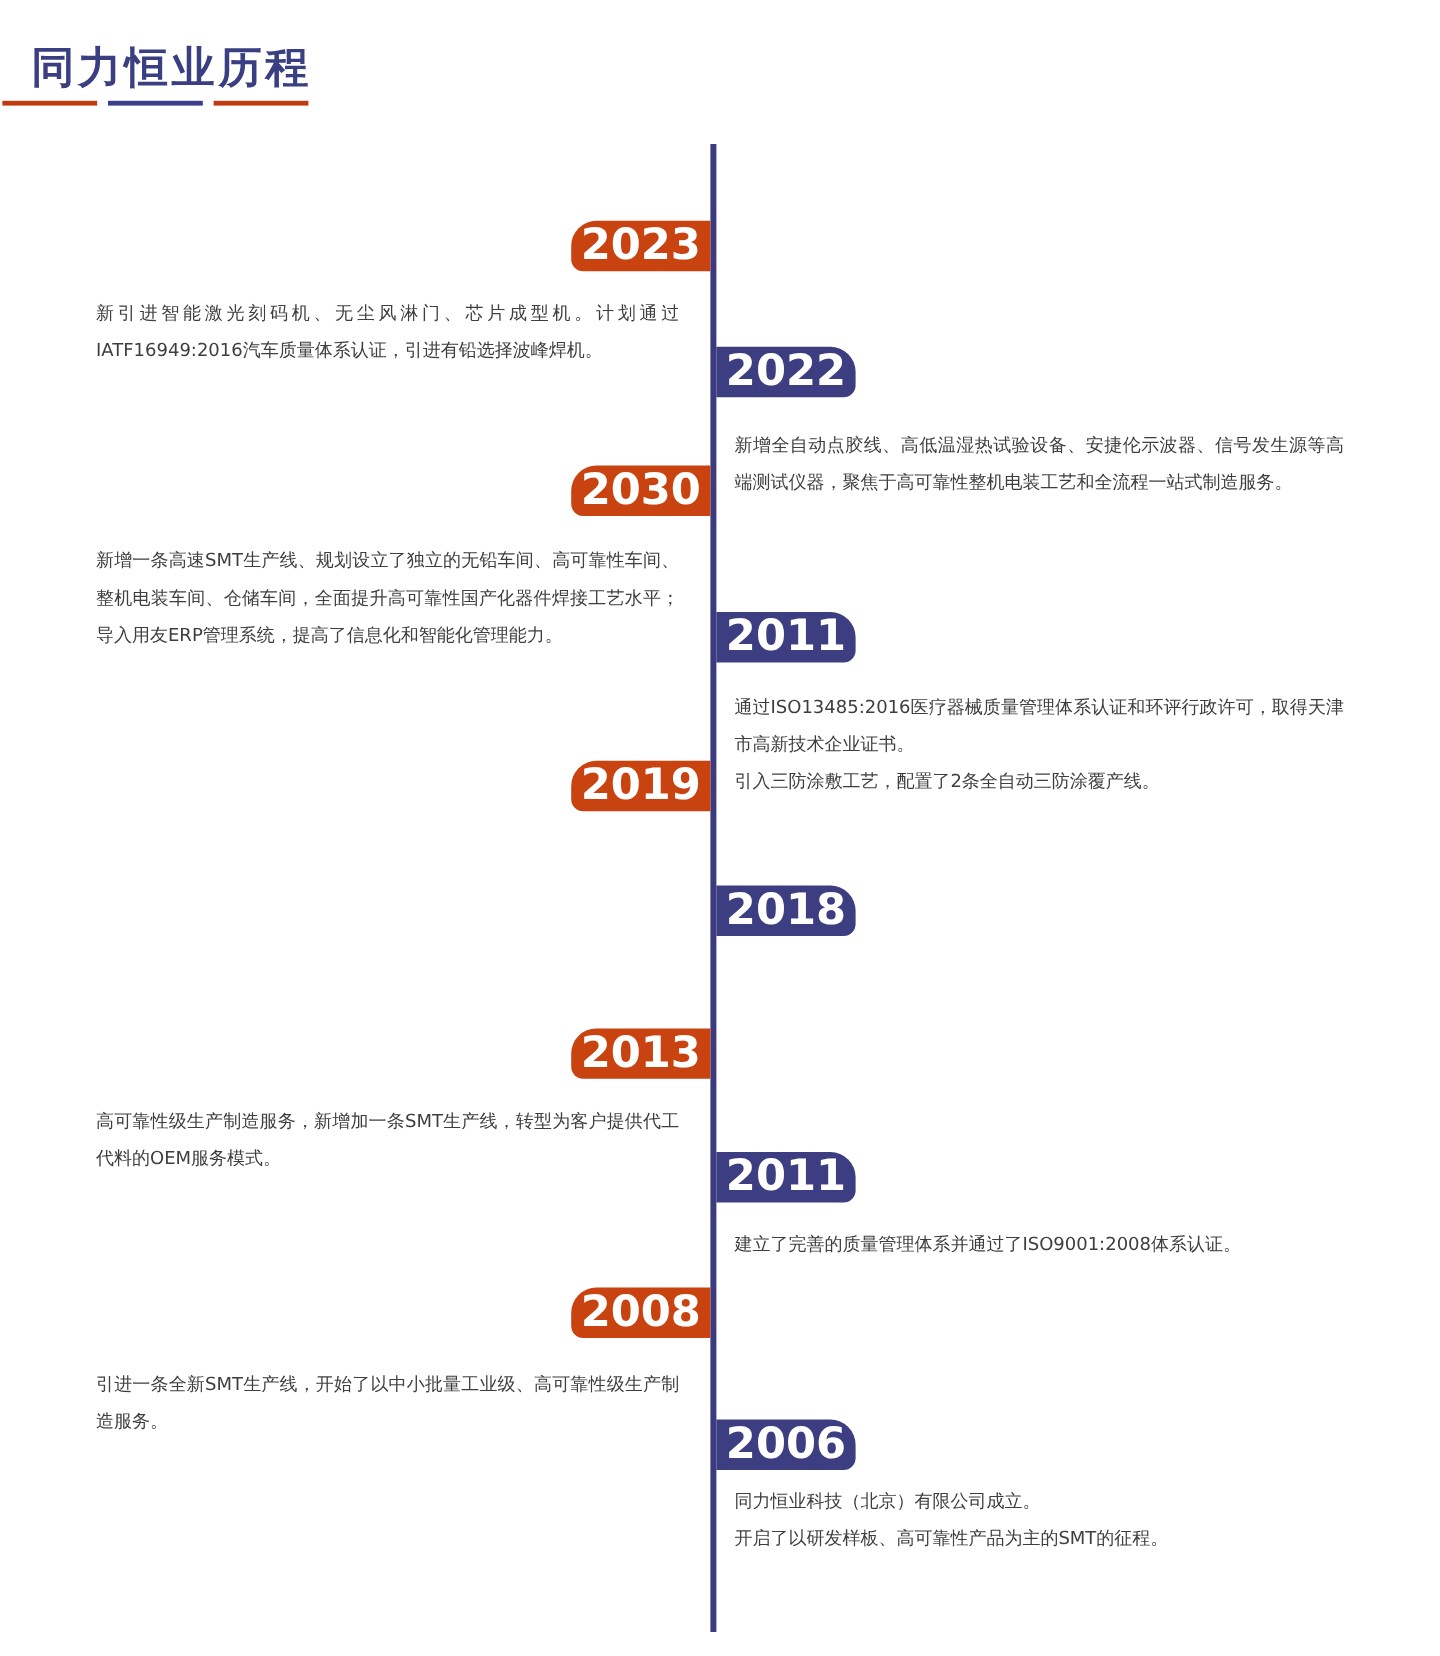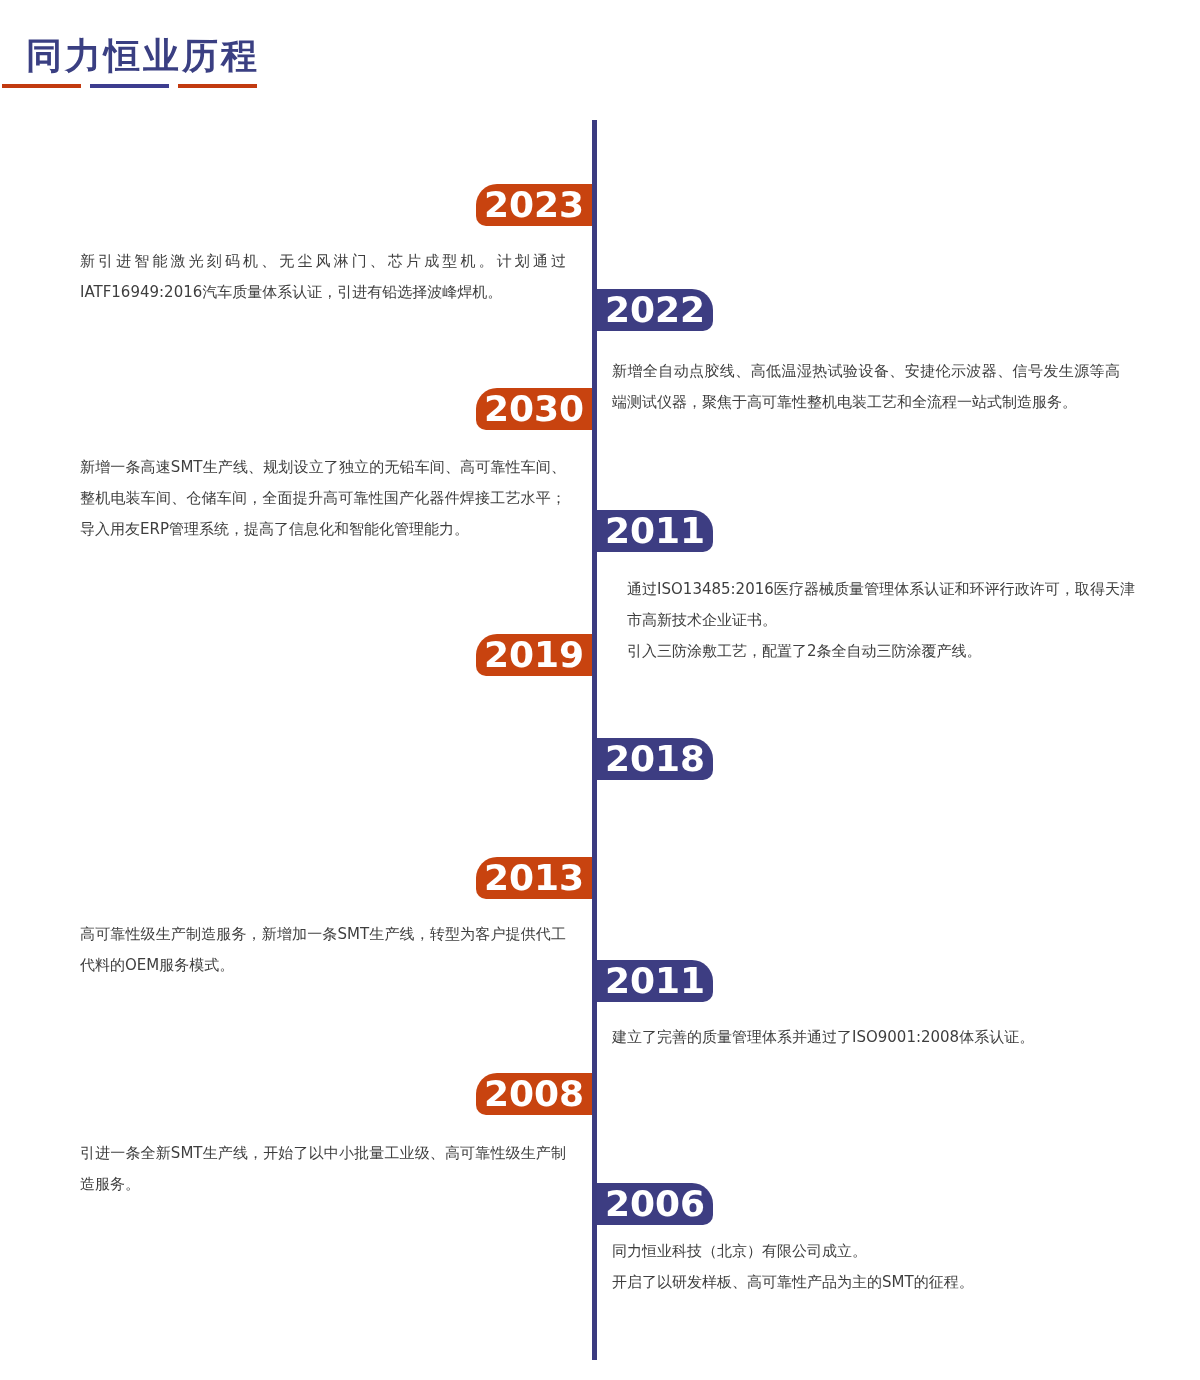--- a/index.html
+++ b/index.html
@@ -65,21 +65,21 @@
   <div class="badge orange" style="top:184px;">2023</div>
   <p class="desc left-col" style="top:246px;">新引进智能激光刻码机、无尘风淋门、芯片成型机。计划通过IATF16949:2016汽车质量体系认证，引进有铅选择波峰焊机。</p>
 
   <div class="badge purple" style="top:289px;">2022</div>
   <p class="desc right-col" style="top:356px;">新增全自动点胶线、高低温湿热试验设备、安捷伦示波器、信号发生源等高端测试仪器，聚焦于高可靠性整机电装工艺和全流程一站式制造服务。</p>
 
   <div class="badge orange" style="top:388px;">2030</div>
   <p class="desc left-col" style="top:452px;">新增一条高速SMT生产线、规划设立了独立的无铅车间、高可靠性车间、整机电装车间、仓储车间，全面提升高可靠性国产化器件焊接工艺水平；导入用友ERP管理系统，提高了信息化和智能化管理能力。</p>
 
   <div class="badge purple" style="top:510px;">2011</div>
-  <p class="desc right-col" style="top:574px;margin-left:15px;">通过ISO13485:2016医疗器械质量管理体系认证和环评行政许可，取得天津市高新技术企业证书。
+  <p class="desc right-col" style="top:574px;">通过ISO13485:2016医疗器械质量管理体系认证和环评行政许可，取得天津市高新技术企业证书。
 引入三防涂敷工艺，配置了2条全自动三防涂覆产线。</p>
 
   <div class="badge orange" style="top:634px;">2019</div>
 
   <div class="badge purple" style="top:738px;">2018</div>
 
   <div class="badge orange" style="top:857px;">2013</div>
   <p class="desc left-col" style="top:919px;">高可靠性级生产制造服务，新增加一条SMT生产线，转型为客户提供代工代料的OEM服务模式。</p>
 
   <div class="badge purple" style="top:960px;">2011</div>

